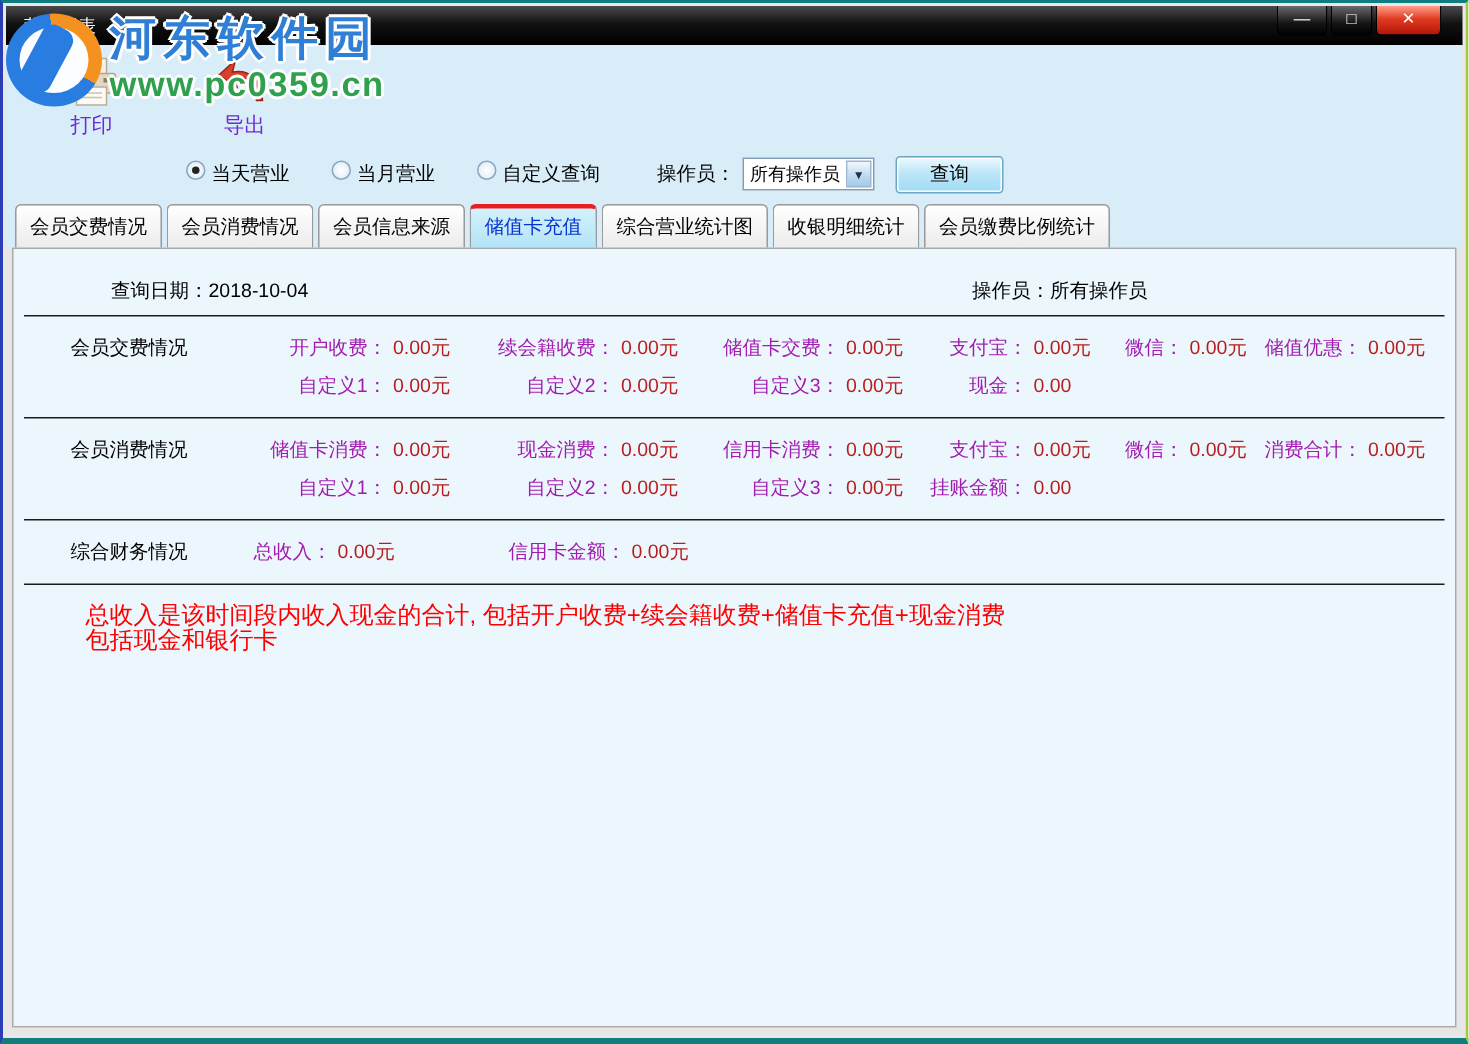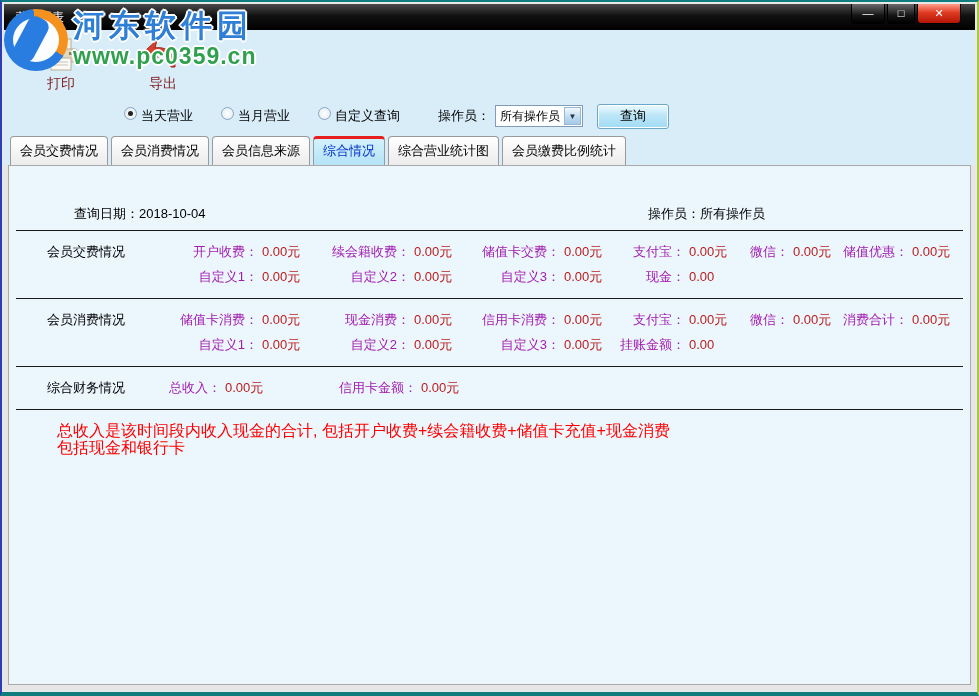--- a/index.html
+++ b/index.html
@@ -22,21 +22,21 @@
           border-radius:0 0 4px 4px; color:#fff; font-size:11px; line-height:18px;
           text-align:center; cursor:pointer; }
   .wbtn.min { width:34px; background:linear-gradient(#6a6a6a,#151515 60%,#000); }
   .wbtn.max { width:28px; background:linear-gradient(#6a6a6a,#151515 60%,#000); }
   .wbtn.close { width:44px; background:linear-gradient(#ff9f8a,#e03b22 45%,#b31505); font-weight:bold; }
 
   
   .toolbar { height:68px; background:#d9edf9; display:flex; align-items:flex-start;
              padding:5px 0 0 28px; gap:44px; flex:0 0 auto; }
   .tool-btn { display:flex; flex-direction:column; align-items:center; width:58px;
-              cursor:pointer; font-size:14px; color:#7f1d1d; }
+              cursor:pointer; font-size:14px; color:#6d28d9; }
   .tool-ico { height:40px; display:flex; align-items:center; justify-content:center; }
 
   
   .filterbar { height:36px; background:#d9edf9; display:flex; align-items:center;
                padding-left:120px; font-size:13px; flex:0 0 auto; }
   .radio-item { display:flex; margin-right:28px; cursor:pointer; }
   .radio { width:13px; height:13px; border-radius:50%; border:1px solid #88a5c0;
            background:radial-gradient(#ffffff,#dbe9f3); margin-right:4px; position:relative; }
   .radio.sel::after { content:""; position:absolute; left:3px; top:3px; width:5px; height:5px;
                       border-radius:50%; background:#222; }
@@ -56,21 +56,21 @@
   .tabstrip { height:31px; background:#d9edf9; display:flex; align-items:flex-end;
               padding-left:6px; gap:3px; flex:0 0 auto; }
   .tab { background:linear-gradient(#ffffff,#ebebeb); border:1px solid #9a9a9a;
          border-bottom:none; border-radius:4px 4px 0 0; padding:5px 9px 6px;
          font-size:13px; color:#000; cursor:pointer; position:relative; top:1px; }
   .tab.selected { background:linear-gradient(#d4f1fc,#b3e3f7);
                   border-top:3px solid #e81f1f; padding-top:3px; color:#0433cc; }
 
   
   .content { flex:1 1 auto; margin:0 4px 5px; border:1px solid #aaa;
-             background:#ecf7fd; font-size:13px; padding-top:36px; position:relative; }
+             background:#ecf7fd; font-size:13px; padding-top:16px; position:relative; }
   .meta-row { height:28px; position:relative; }
   .meta-left { position:absolute; left:65px; top:3px; }
   .meta-right { position:absolute; left:639px; top:3px; }
   .meta-left b, .meta-right b { font-weight:normal; }
   .sep { border:none; border-top:1px solid #1a1a1a; margin:0 7px; }
   .sec { padding:8px 8px 9px; }
   .sec-line { display:grid; grid-template-columns:140px 155px 152px 150px 125px 104px 1fr;
               height:25px; align-items:center; }
   .sec-title { padding-left:30px; color:#000; }
   .pair { display:flex; align-items:center; }
@@ -149,22 +149,23 @@
         <span>所有操作员</span>
         <span class="arrow">▼</span>
       </div>
       <button class="query-btn">查询</button>
     </div>
 
     <div class="tabstrip">
       <div class="tab">会员交费情况</div>
       <div class="tab">会员消费情况</div>
       <div class="tab">会员信息来源</div>
-      <div class="tab selected">综合情况</div>
+      <div class="tab selected">储值卡充值</div>
       <div class="tab">综合营业统计图</div>
+      <div class="tab">收银明细统计</div>
       <div class="tab">会员缴费比例统计</div>
     </div>
 
     <div class="content">
       <div class="meta-row">
         <span class="meta-left">
           <b>查询日期：</b><b>2018-10-04</b>
         </span>
         <span class="meta-right">
           <b>操作员：</b><b>所有操作员</b>

